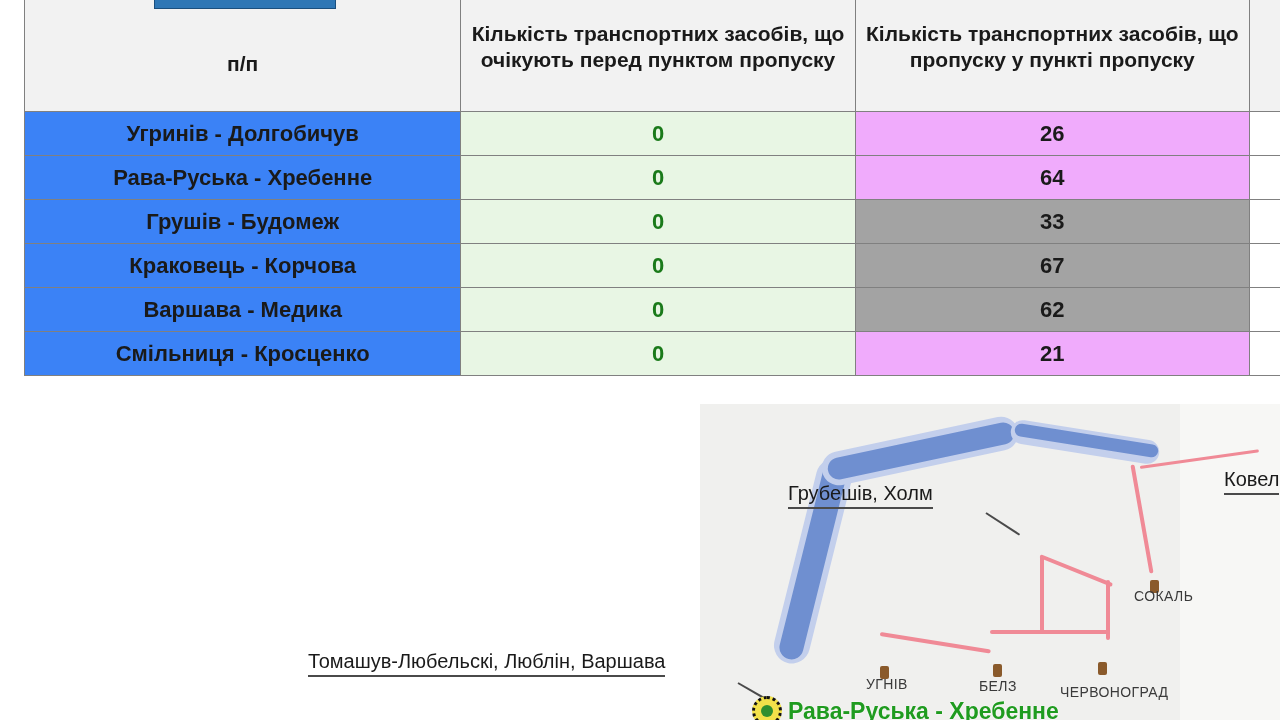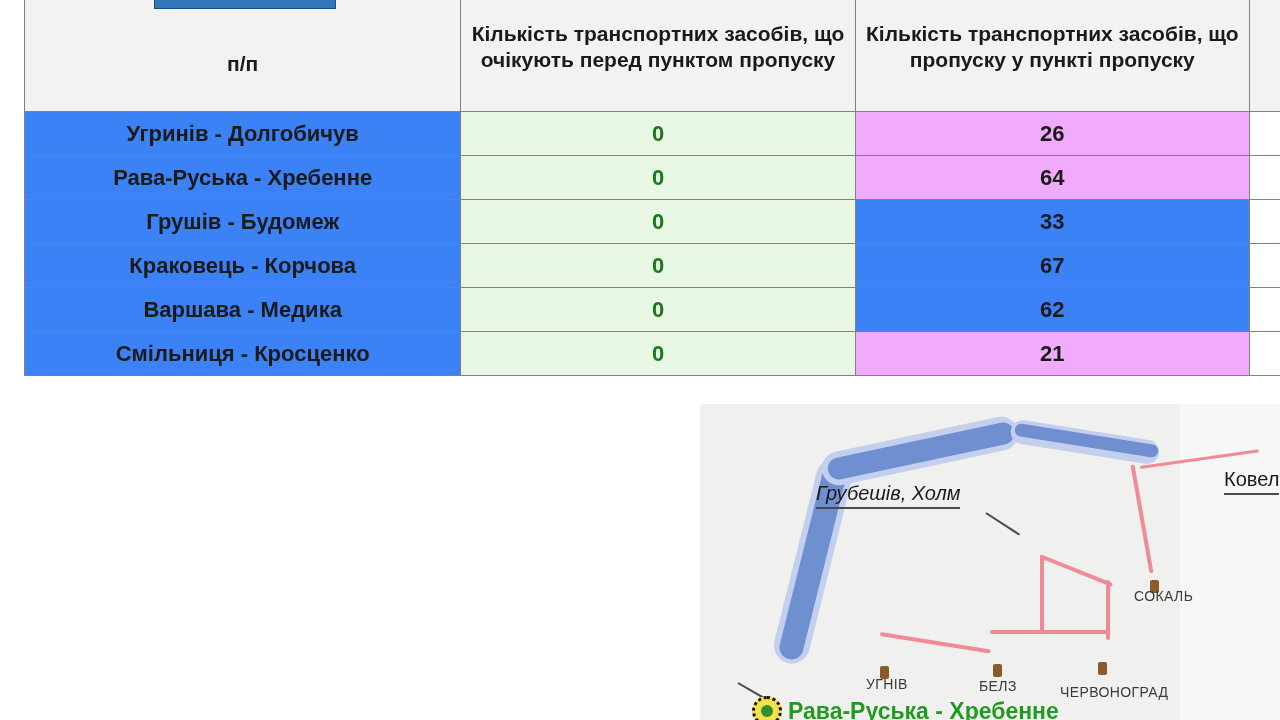--- a/index.html
+++ b/index.html
@@ -117,21 +117,21 @@
   .cell-in {
     background: #f0abfc;
     text-align: center;
     font-size: 22px;
     font-weight: bold;
     color: #1a1a1a;
     height: 43px;
   }
 
   .cell-in.plain {
-    background: #3b82f6;
+    background: #a3a3a3;
   }
 
   .cell-extra {
     background: #ffffff;
   }
 
   
   .map-area {
     position: absolute;
     left: 0;
@@ -348,23 +348,24 @@
 
     <div class="town-dot" style="left:880px; top:262px;"></div>
     <div class="town-label" style="left:866px; top:272px;">УГНІВ</div>
 
     <div class="town-dot" style="left:993px; top:260px;"></div>
     <div class="town-label" style="left:979px; top:274px;">БЕЛЗ</div>
 
     <div class="town-dot" style="left:1098px; top:258px;"></div>
     <div class="town-label" style="left:1060px; top:280px;text-align:right;">ЧЕРВОНОГРАД</div>
 
-    <div class="callout-label" style="left:816px; top:78px;font-style:italic;">Грубешів, Холм</div>
+    <div class="callout-label" style="left:788px; top:78px;">Грубешів, Холм</div>
     <div class="leader" style="left:986px; top:108px; width:40px; transform:rotate(33deg);"></div>
 
+    <div class="callout-label" style="left:308px; top:246px;">Томашув-Любельскі, Люблін, Варшава</div>
     <div class="leader" style="left:738px; top:278px; width:36px; transform:rotate(30deg);"></div>
 
     <div class="callout-label" style="left:1224px; top:64px;">Ковел</div>
 
 
     <div class="crossing" style="left:752px; top:292px;">
       <span class="crossing-icon"></span>
       <span class="crossing-name">Рава-Руська - Хребенне</span>
     </div>
   </div>

